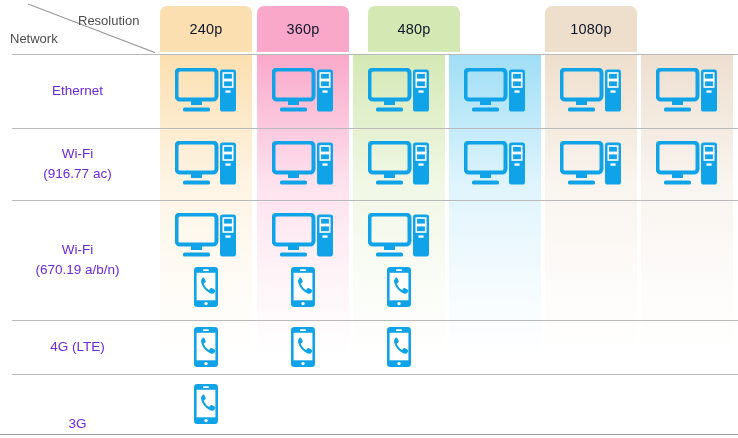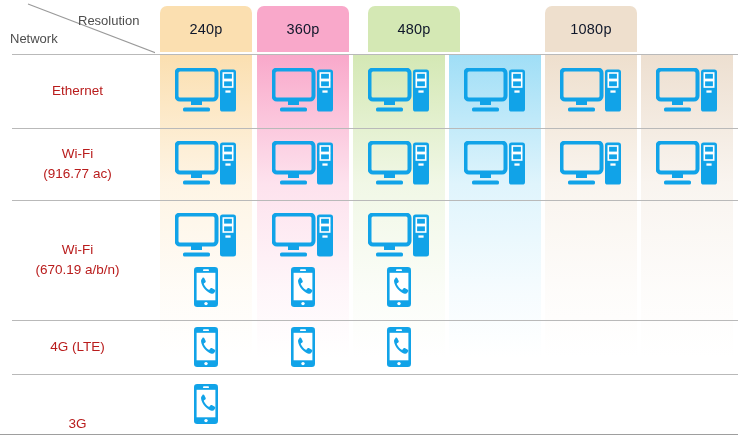--- a/index.html
+++ b/index.html
@@ -48,21 +48,21 @@
 
   
   .rowline{
     position:absolute;left:12px;width:726px;height:1px;
     background:#b9b9b9;
   }
   .rowline.bottom{background:#9e9e9e;left:0;width:738px;}
   .rowlabel{
     position:absolute;left:0;width:155px;
     display:flex;align-items:center;justify-content:center;
-    text-align:center;font-size:13.5px;line-height:1.45;color:#b91c1c;
+    text-align:center;font-size:13.5px;line-height:1.45;color:#6d28d9;
   }
 
   
   .cell{
     position:absolute;
     display:flex;flex-direction:column;
     align-items:center;justify-content:center;
     gap:7px;
   }
   .icon-pc{display:block;}

